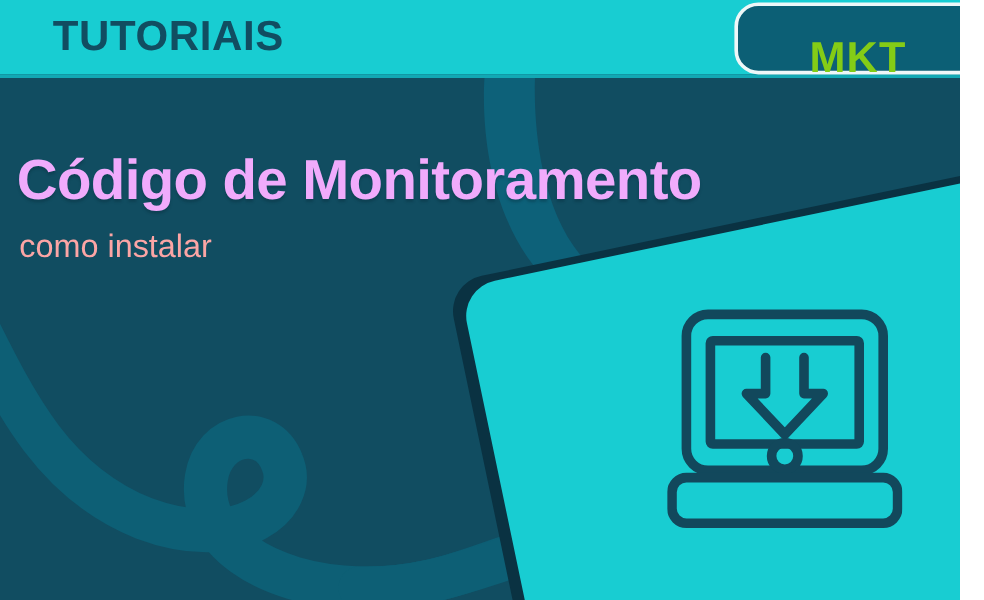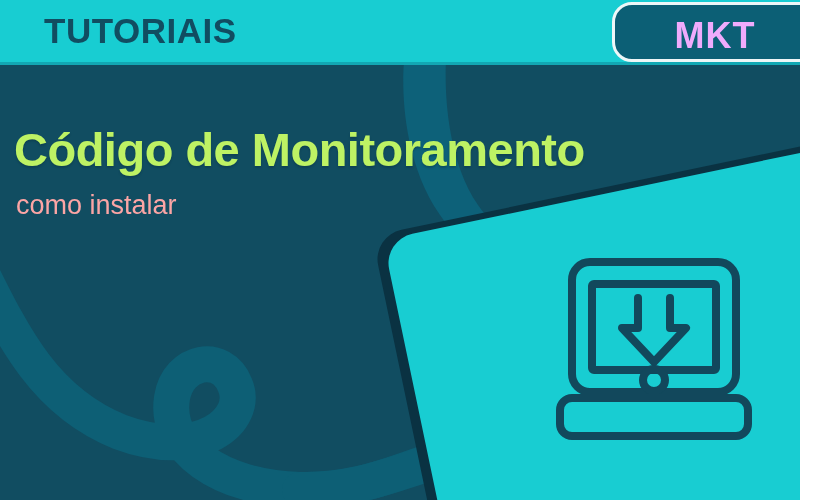--- a/index.html
+++ b/index.html
@@ -46,25 +46,25 @@
   #mkt-badge {
     position:absolute; left:612px; top:2px;
     width:235px; height:60px;
     background:#0c5f75;
     border:3px solid #eef7f8;
     border-radius:20px;
     z-index:8;
   }
   #mkt-label {
     position:absolute;
-    left:0; top:4px; width:200px; height:54px;
+    left:0; top:16px; width:200px; height:54px;
     display:flex; align-items:center; justify-content:center;
     font-size:36px; font-weight:bold;
     letter-spacing:1px;
-    color:#f0abfc;
+    color:#84cc16;
     z-index:9;
   }
 
   
   #teal-panel-shadow {
     position:absolute;
     left:372px; top:236px;
     width:560px; height:420px;
     background:#0a3242;
     border-radius:30px;
@@ -87,21 +87,21 @@
     left:556px; top:256px;
     width:196px; height:186px;
     z-index:4;
   }
 
   
   #title {
     position:absolute; left:14px; top:122px;
     font-size:47px; font-weight:bold;
     letter-spacing:-0.5px;
-    color:#bef264;
+    color:#f0abfc;
     z-index:5;
     white-space:nowrap;
     text-shadow:0 2px 2px rgba(6,40,52,0.30);
   }
   #subtitle {
     position:absolute; left:16px; top:190px;
     font-size:27px; font-weight:normal;
     color:#fca5a5;
     z-index:5;
     white-space:nowrap;

